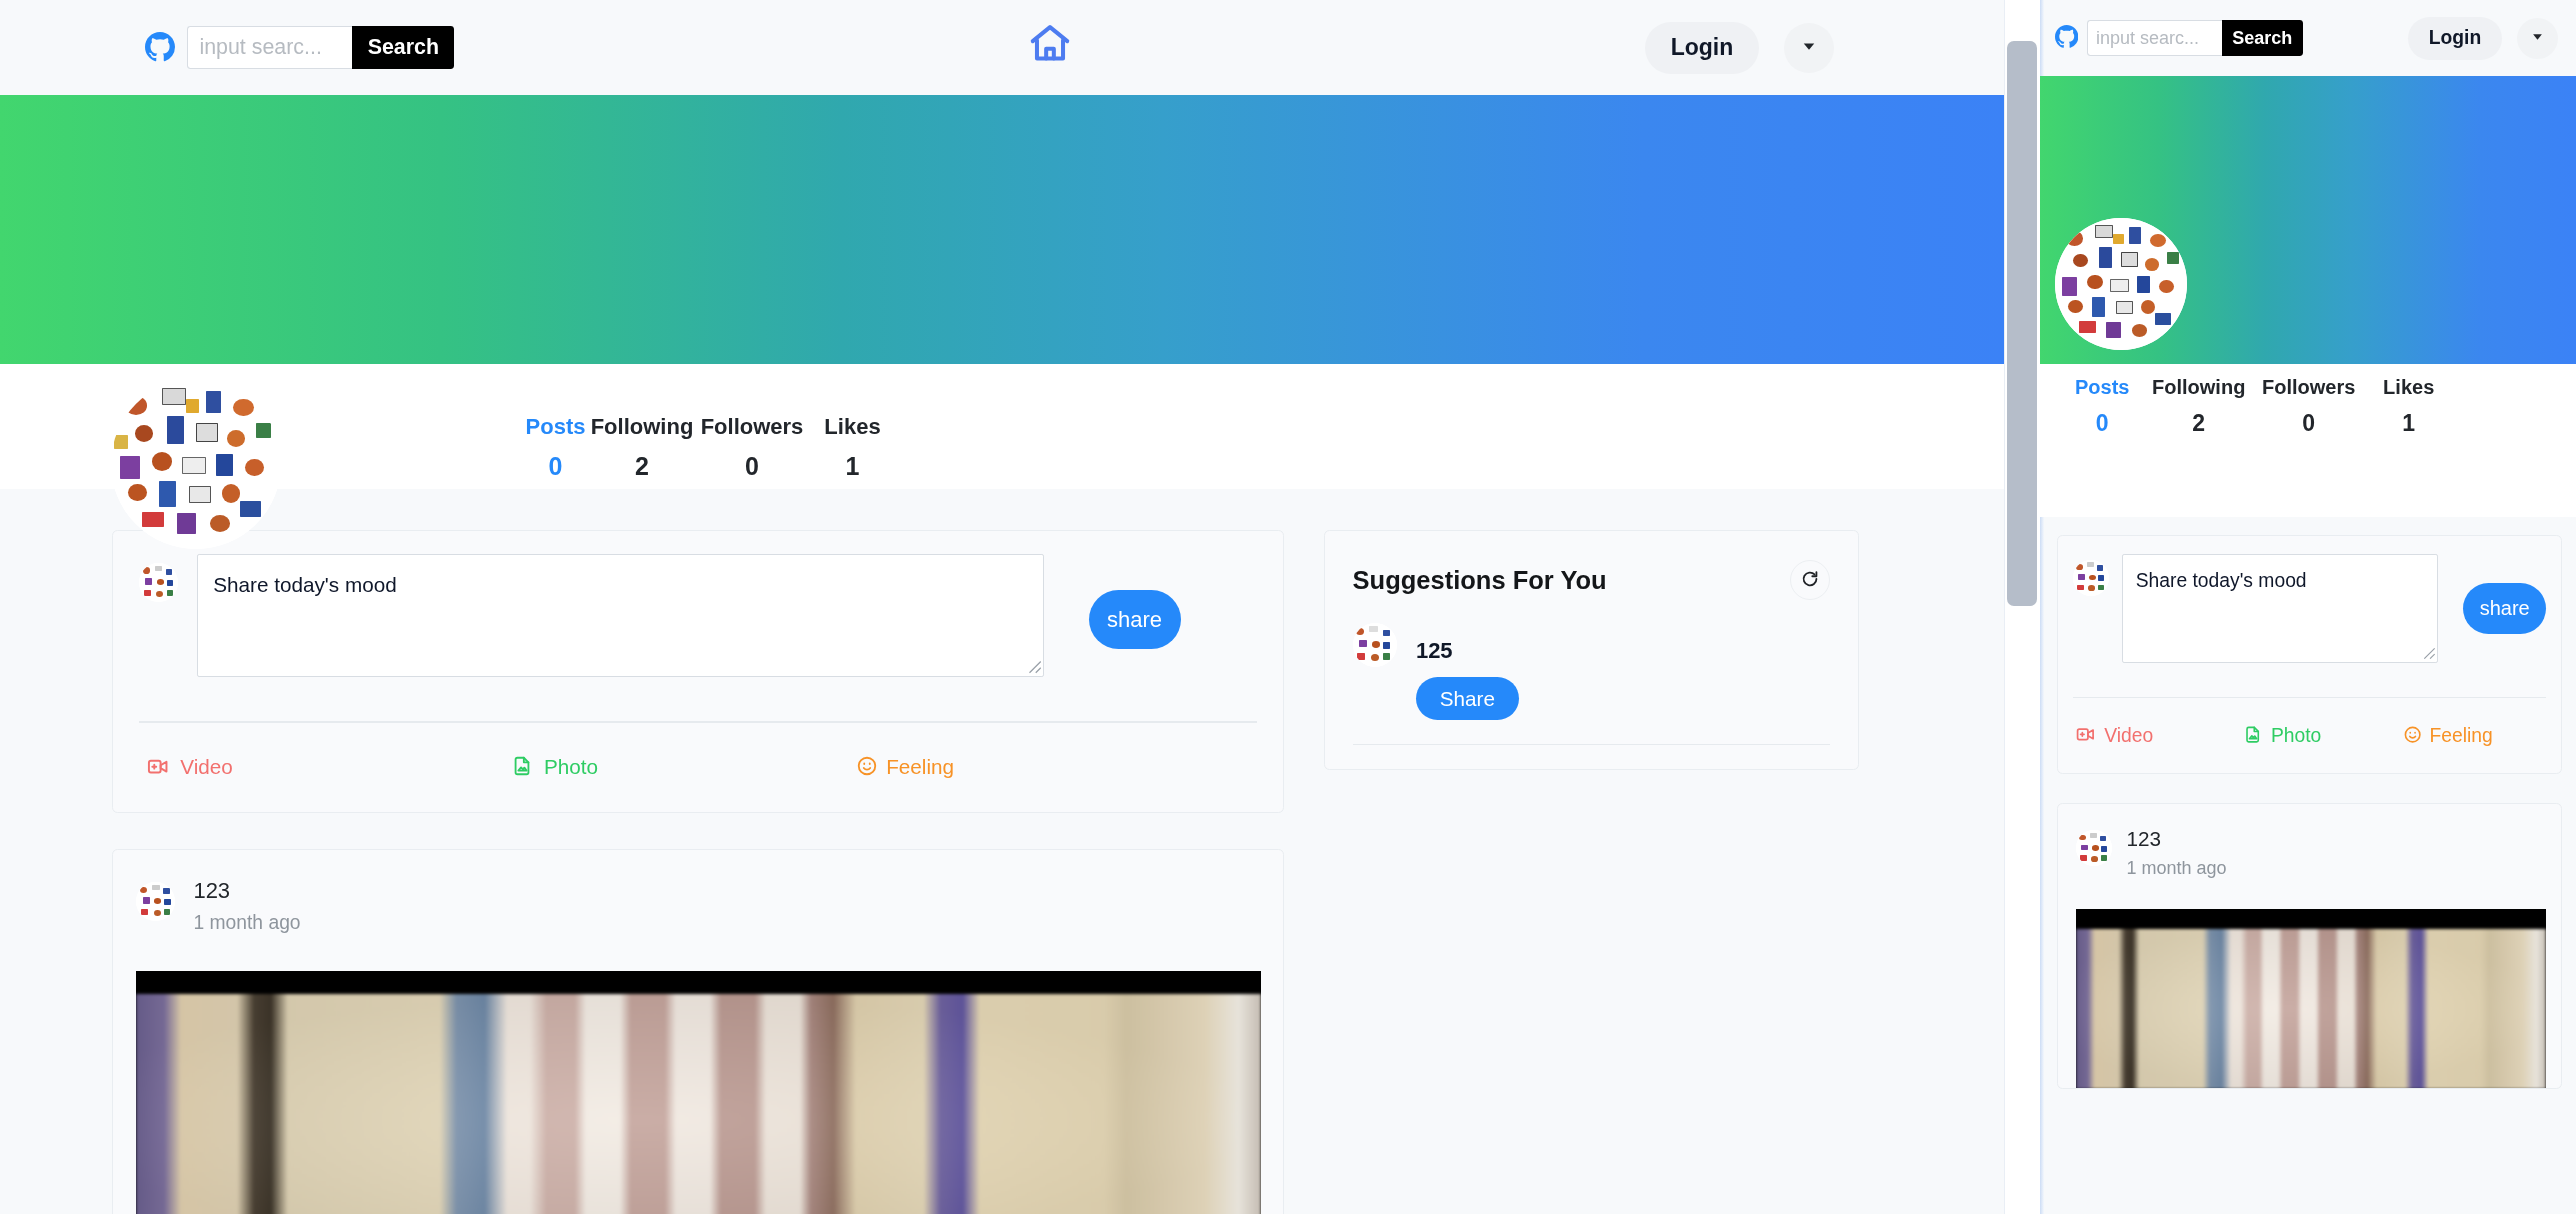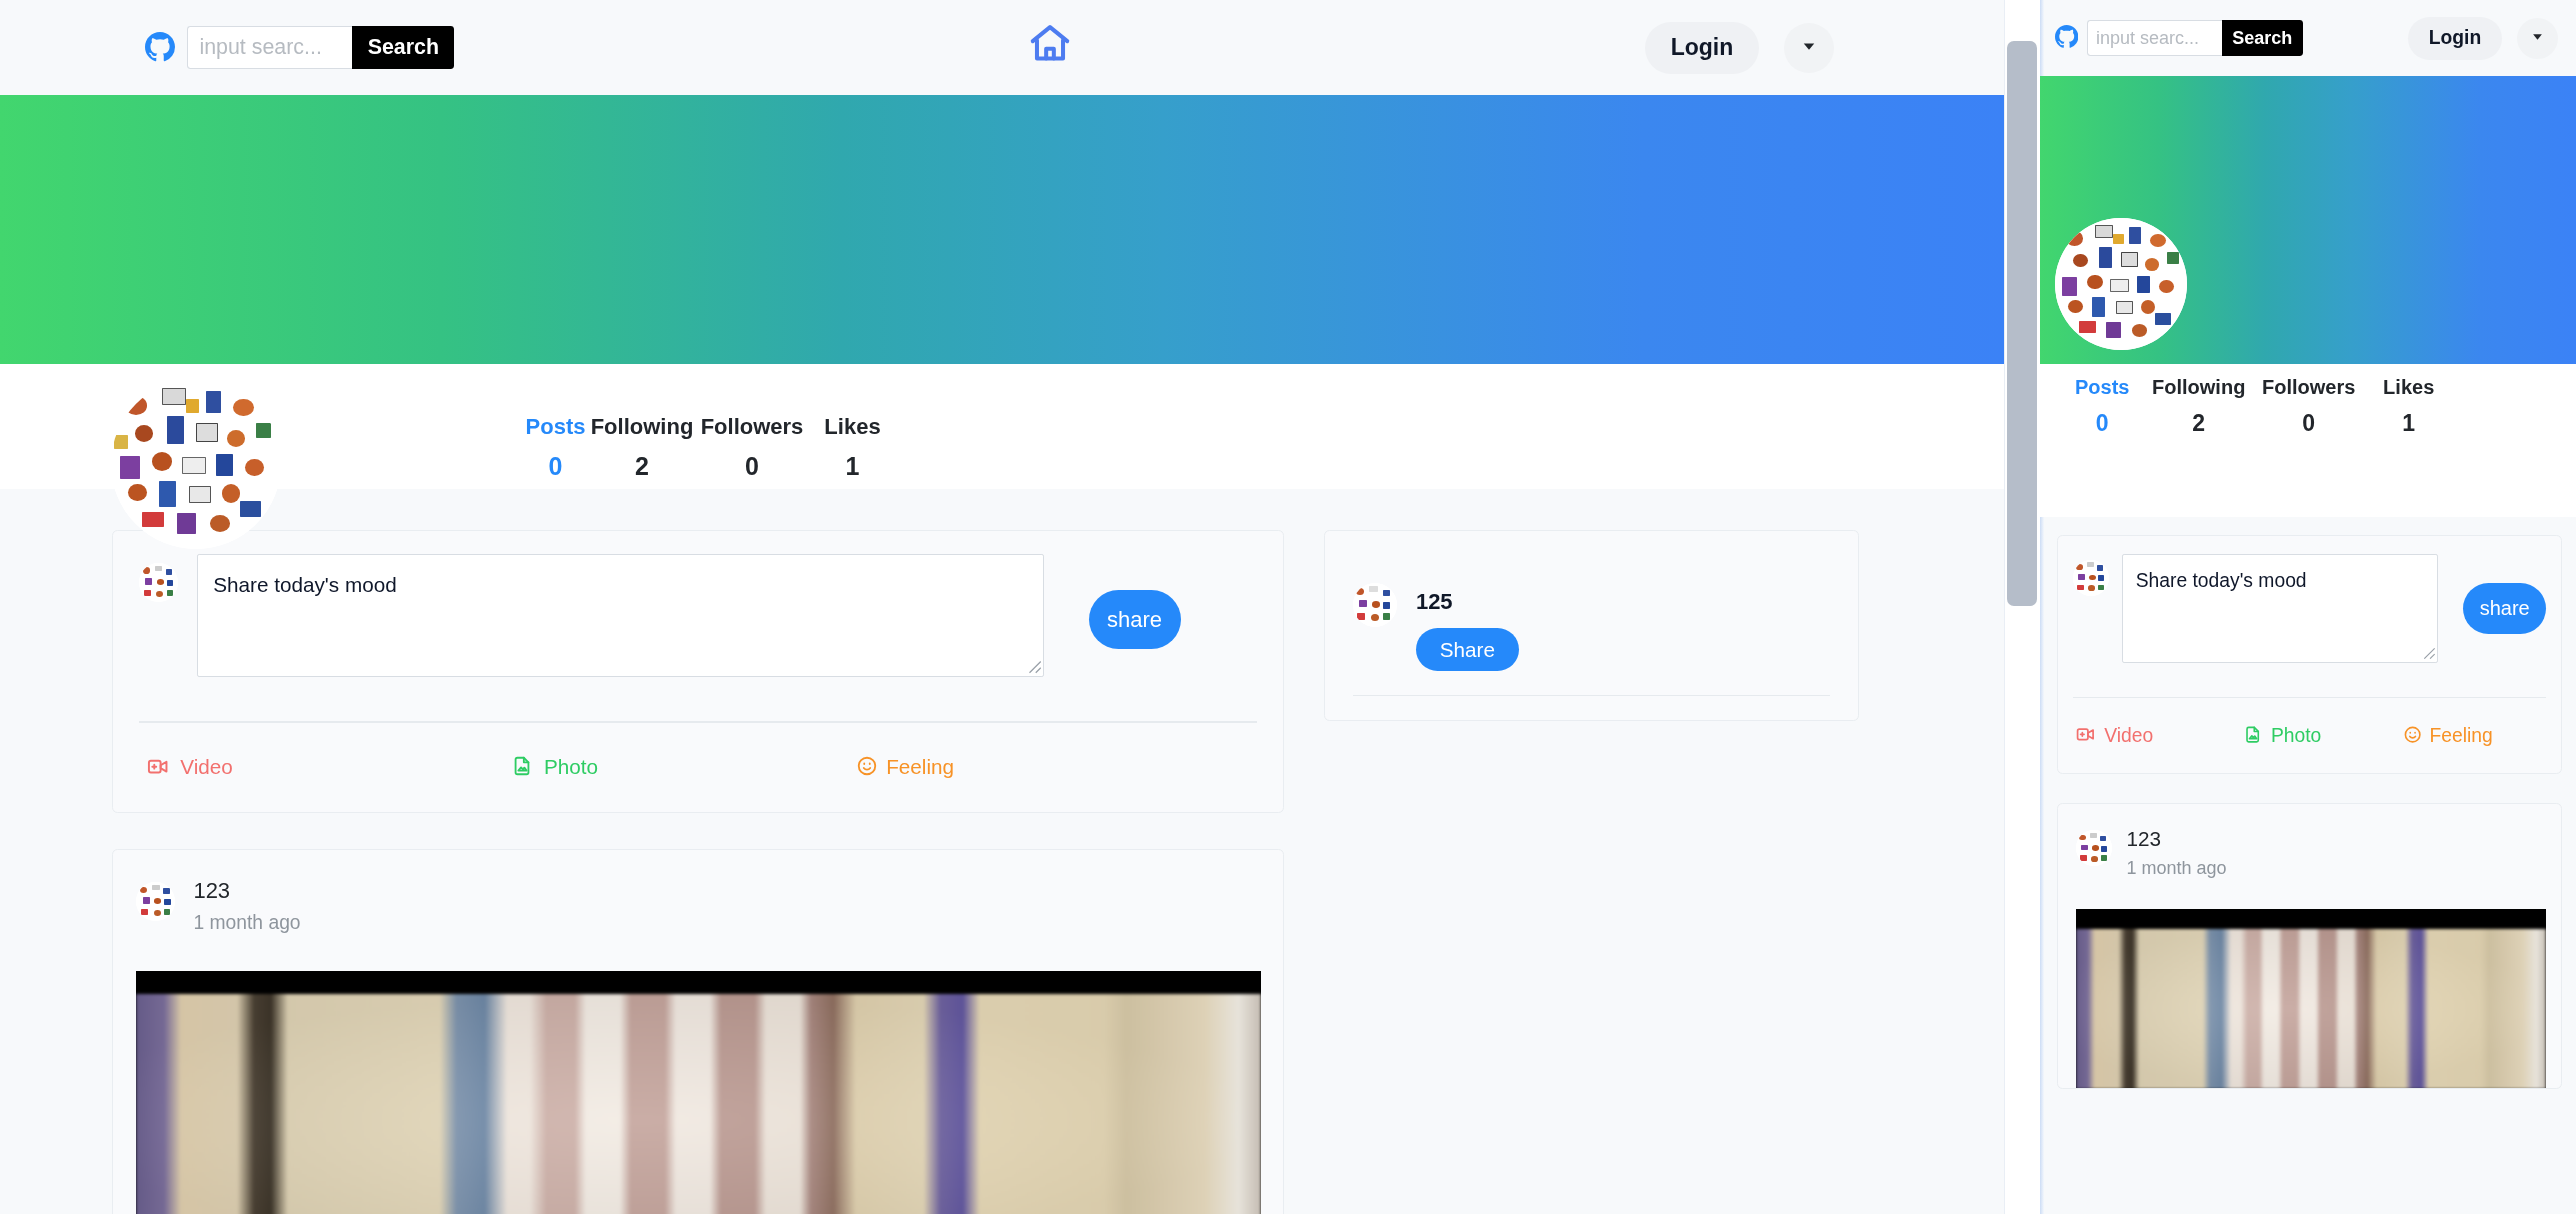--- a/index.html
+++ b/index.html
@@ -396,37 +396,48 @@
           </div>
           <div class="post-media" style="margin:37px 23.4px 0 23.4px;width:1125px;height:276px;">
             <div class="letterbox" style="height:23.4px;"></div>
             <div class="video-still" style="height:252px;"></div>
           </div>
         </div>
       </div>
 
       <div style="width:535px;">
         <div class="card" style="padding:29px 27.6px 23.4px 27.6px;">
+          <div class="sugg-head">
+            <span class="sugg-title" style="font-size:25.5px;">Suggestions For You</span>
+            <button class="refresh-btn" style="width:40px;height:40px;">
+              <span style="display:block;">
+                <svg width="22" height="22" viewBox="0 0 24 24" fill="none" stroke="#1f2226" stroke-width="2" stroke-linecap="round" stroke-linejoin="round" aria-hidden="true">
+                  <path d="M19 12a7 7 0 1 1-2.05-4.95"></path>
+                  <path d="M19 4.5V9h-4.5"></path>
+                </svg>
+              </span>
+            </button>
+          </div>
 
           <div class="sugg-user" style="margin-top:20.7px;gap:19.3px;">
             <div class="avatar-sm" style="width:44px;height:44px;margin-top:2.8px;">
               <div class="collage">
                 <i style="left:8%;top:10%;width:18%;height:16%;background:#c0562a;border-radius:50%"></i>
                 <i style="left:38%;top:6%;width:20%;height:14%;background:#ddd"></i>
                 <i style="left:68%;top:14%;width:17%;height:15%;background:#2f4fa0"></i>
                 <i style="left:14%;top:38%;width:18%;height:16%;background:#7c3fa0"></i>
                 <i style="left:43%;top:40%;width:19%;height:15%;background:#b8511f;border-radius:50%"></i>
                 <i style="left:70%;top:42%;width:16%;height:16%;background:#24479b"></i>
                 <i style="left:10%;top:68%;width:19%;height:15%;background:#d23b3b"></i>
                 <i style="left:42%;top:70%;width:18%;height:16%;background:#bb5b27;border-radius:50%"></i>
                 <i style="left:70%;top:68%;width:15%;height:15%;background:#3a7f46"></i>
               </div>
             </div>
             <div>
-              <div class="sugg-name" style="font-size:22px;margin-top:8px;">125</div>
+              <div class="sugg-name" style="font-size:22px;margin-top:17px;">125</div>
               <button class="follow-btn" style="width:103px;height:43px;font-size:20.7px;margin-top:13.8px;">Share</button>
             </div>
           </div>
           <div class="divider" style="height:1.4px;margin-top:23.4px;"></div>
         </div>
       </div>
     </div>
   </div>
 
   <div class="vscroll" style="width:36px;">

